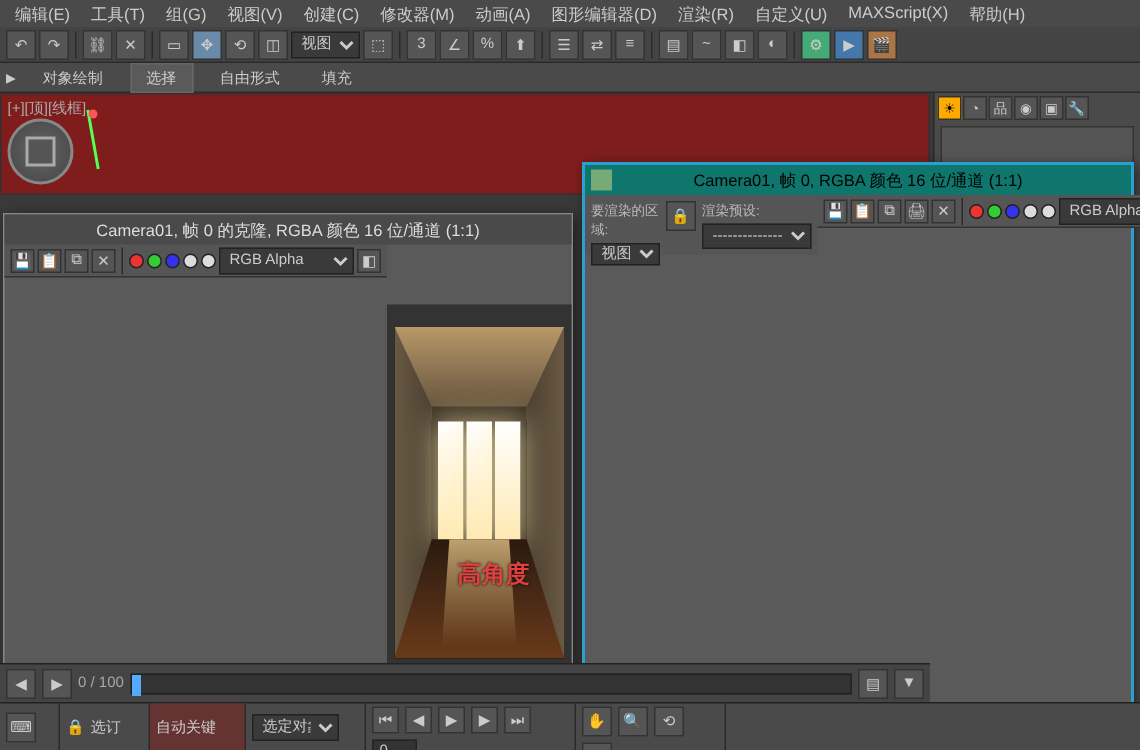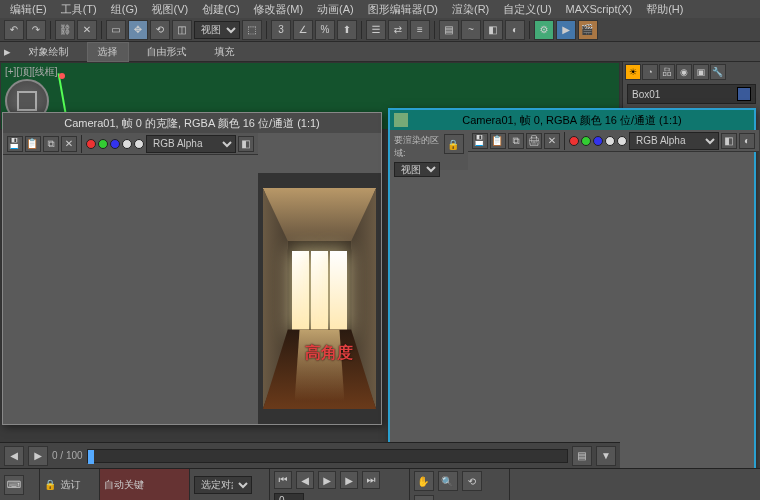--- a/index.html
+++ b/index.html
@@ -12,21 +12,21 @@
 .tool-btn { width: 20px; height: 20px; background: #555; border: 1px solid #333; display: flex; align-items: center; justify-content: center; font-size: 10px; color: #ccc; cursor: pointer; }
 .tool-btn.active { background: #6a8aaa; }
 .tool-sep { width: 1px; height: 18px; background: #2a2a2a; margin: 0 2px; }
 .tool-select { background: #3a3a3a; border: 1px solid #222; color: #ccc; font-size: 10px; height: 18px; padding: 0 2px; }
 
 .ribbon { background: #4a4a4a; height: 20px; display: flex; align-items: center; padding: 0 4px; gap: 8px; font-size: 10px; border-bottom: 1px solid #2a2a2a; }
 .ribbon-tab { padding: 2px 10px; cursor: pointer; }
 .ribbon-tab.active { background: #5a5a5a; border: 1px solid #666; }
 
 .viewports { position: absolute; top: 62px; left: 0; right: 140px; height: 68px; display: flex; }
-.vp { flex: 1; background: #14532d; border: 1px solid #333; position: relative; padding: 2px 4px; font-size: 10px; color: #999; }
+.vp { flex: 1; background: #7f1d1d; border: 1px solid #333; position: relative; padding: 2px 4px; font-size: 10px; color: #999; }
 .vp-label { color: #aaa; }
 .gizmo { position: absolute; }
 .cube-gizmo { width: 44px; height: 44px; border: 2px solid #888; right: 30px; top: 12px; background: radial-gradient(#666,#444); border-radius: 50%; display: flex; align-items: center; justify-content: center; }
 .cube-gizmo::after { content: ""; width: 16px; height: 16px; border: 2px solid #aaa; background: #555; }
 .axis-gizmo { left: 60px; top: 10px; }
 .axis-gizmo .yline { width: 2px; height: 40px; background: #5f5; transform: rotate(-10deg); }
 .axis-gizmo .rpt { width: 6px; height: 6px; background: #f55; position: absolute; top: 0; left: -2px; border-radius: 50%; }
 .nav-gizmo { position: absolute; right: 60px; top: 5px; width: 50px; height: 50px; border: 1px solid #fa0; border-radius: 50%; }
 .nav-gizmo::before { content: ""; position: absolute; width: 2px; height: 50px; background: #5f5; left: 24px; }
 .nav-gizmo::after { content: ""; position: absolute; width: 50px; height: 2px; background: #f55; top: 24px; }
@@ -34,21 +34,21 @@
 
 .sidepanel { position: absolute; right: 0; top: 62px; width: 138px; bottom: 0; background: #4a4a4a; border-left: 1px solid #2a2a2a; }
 .side-tabs { height: 18px; display: flex; gap: 1px; padding: 2px; }
 .side-tab { width: 16px; height: 16px; background: #555; border: 1px solid #333; font-size: 9px; display: flex; align-items: center; justify-content: center; cursor: pointer; }
 .side-tab.active { background: #fa0; color: #000; }
 .obj-name { background: #333; border: 1px solid #222; margin: 4px; padding: 2px 4px; font-size: 10px; display: flex; justify-content: space-between; align-items: center; }
 .obj-swatch { width: 14px; height: 14px; background: #3a5a9a; border: 1px solid #000; }
 .side-body { margin: 4px; background: #555; border: 1px solid #333; height: 60px; }
 
 .render-win { position: absolute; background: #5a5a5a; border: 1px solid #888; box-shadow: 2px 2px 8px rgba(0,0,0,0.5); }
-.rw1 { left: 2px; top: 112px; width: 380px; height: 313px; }
+.rw1 { left: 2px; top: 142px; width: 380px; height: 313px; }
 .rw2 { left: 388px; top: 108px; width: 368px; height: 380px; border: 2px solid #2aa0d0; }
 .rw-title { height: 20px; background: #4a4a4a; color: #ddd; font-size: 11px; display: flex; align-items: center; padding: 0 6px; justify-content: center; position: relative; }
 .rw2 .rw-title { background: #0f766e; color: #000; }
 .rw-icon { position: absolute; left: 4px; width: 14px; height: 14px; background: #7a7; }
 .rw-tools { height: 22px; display: flex; align-items: center; gap: 2px; padding: 0 4px; background: #555; border-bottom: 1px solid #333; }
 .rw-tools .tool-btn { width: 16px; height: 16px; }
 .dot { width: 10px; height: 10px; border-radius: 50%; border: 1px solid #222; }
 .dot.r { background: #e33; } .dot.g { background: #3c3; } .dot.b { background: #33e; } .dot.w { background: #ddd; }
 .rw-opts { height: 28px; display: flex; gap: 4px; padding: 4px; background: #555; font-size: 10px; }
 .rw-opt-col { flex: 1; display: flex; flex-direction: column; gap: 2px; }
@@ -150,24 +150,20 @@
 </div>
 
 <div class="sidepanel">
   <div class="side-tabs">
     <div class="side-tab active">☀</div>
     <div class="side-tab">◔</div>
     <div class="side-tab">品</div>
     <div class="side-tab">◉</div>
     <div class="side-tab">▣</div>
     <div class="side-tab">🔧</div>
-  </div>
-  <div class="obj-name">
-    <span>Box01</span>
-    <span class="obj-swatch"></span>
   </div>
   <div class="side-body"></div>
 </div>
 
 <div class="render-win rw1">
   <div class="rw-title">
     <span>Camera01, 帧 0 的克隆, RGBA 颜色 16 位/通道 (1:1)</span>
   </div>
   <div class="rw-body">
     <div class="rw-tools">
@@ -209,20 +205,24 @@
   <div class="rw-body">
     <div class="rw-opts" style="height:40px">
       <div class="rw-opt-col">
         <label>要渲染的区域:</label>
         <select class="tool-select"><option>视图</option></select>
       </div>
       <div class="rw-opt-col">
         <div style="display:flex;gap:2px">
           <div class="tool-btn">🔒</div>
         </div>
+      </div>
+      <div class="rw-opt-col">
+        <label>渲染预设:</label>
+        <select class="tool-select"><option>--------------</option></select>
       </div>
     </div>
     <div class="rw-tools">
       <div class="tool-btn">💾</div>
       <div class="tool-btn">📋</div>
       <div class="tool-btn">⧉</div>
       <div class="tool-btn">🖨</div>
       <div class="tool-btn">✕</div>
       <div class="tool-sep"></div>
       <div class="dot r"></div>
@@ -268,21 +268,21 @@
 </div>
 
 <div class="statusbar">
   <div class="cell" style="width:40px">
     <div class="tool-btn">⌨</div>
   </div>
   <div class="cell" style="width:60px">
     <span>🔒</span>
     <span>选订</span>
   </div>
-  <div class="cell" style="width:90px;background:#633">
+  <div class="cell" style="width:64px;background:#633">
     <span>自动关键</span>
   </div>
   <div class="cell" style="width:80px">
     <select class="tool-select" style="width:58px"><option>选定对象</option></select>
   </div>
   <div class="cell play-btns" style="width:140px">
     <div class="tool-btn">⏮</div>
     <div class="tool-btn">◀</div>
     <div class="tool-btn">▶</div>
     <div class="tool-btn">▶</div>

